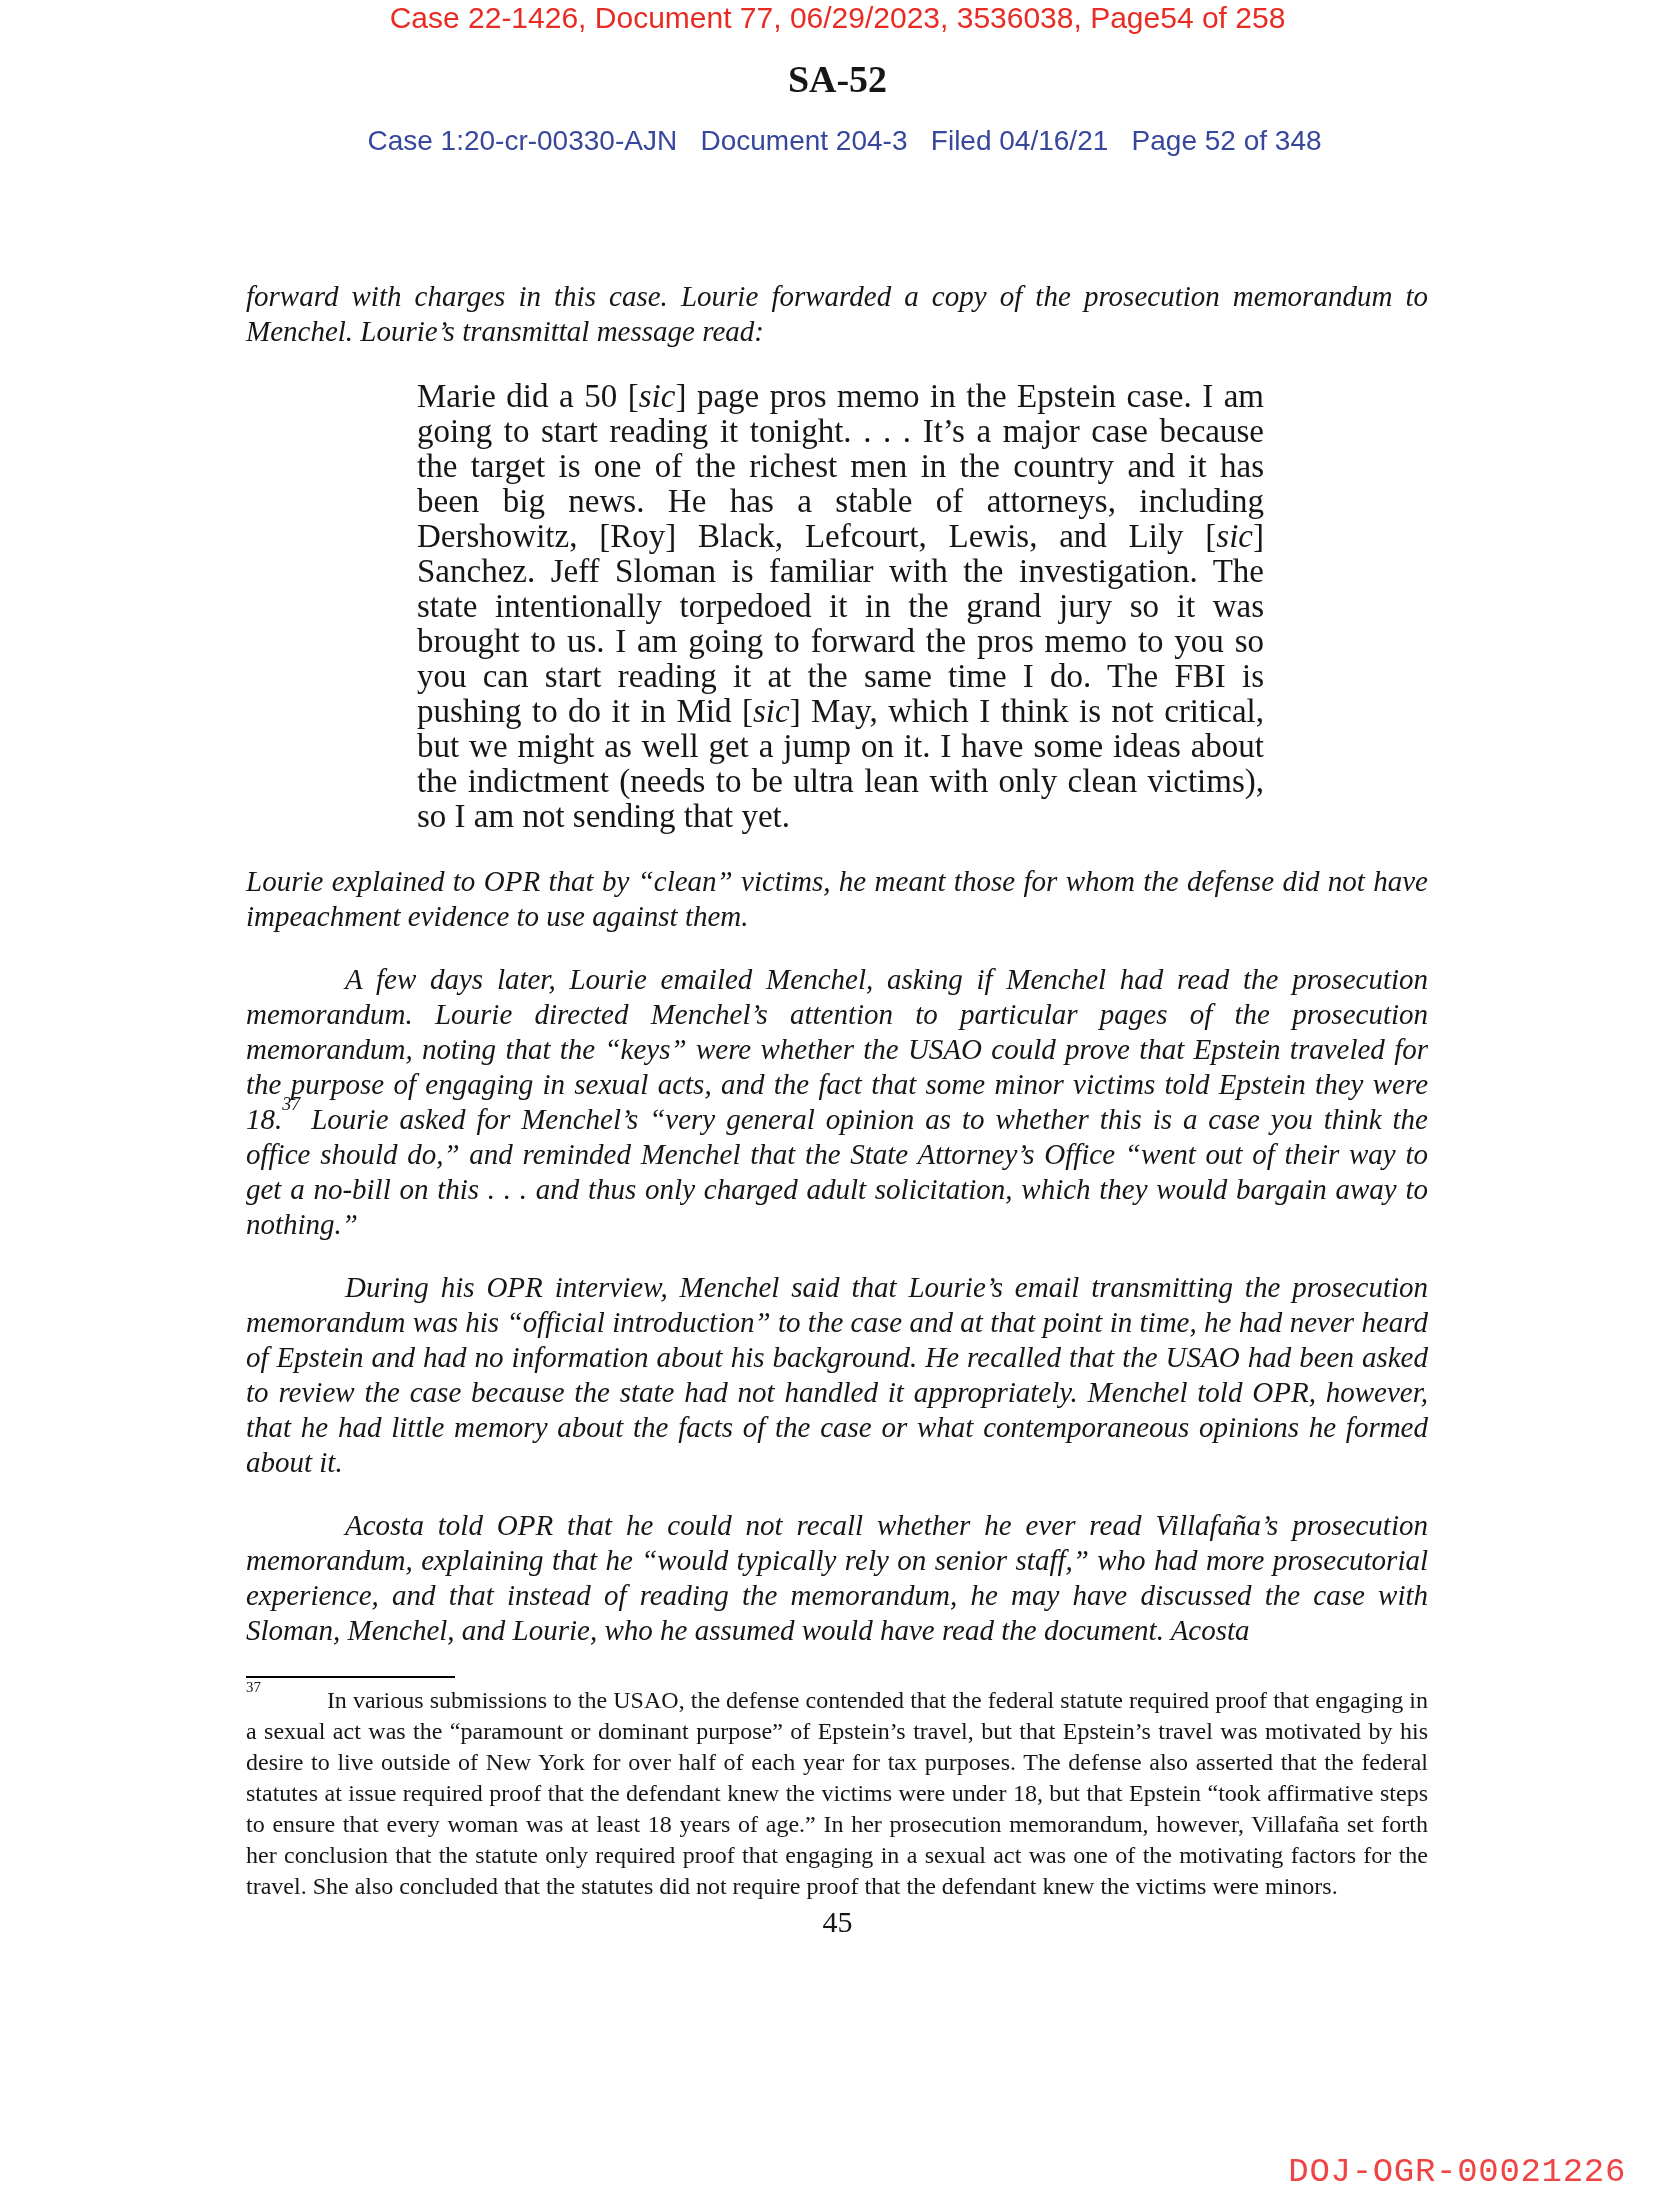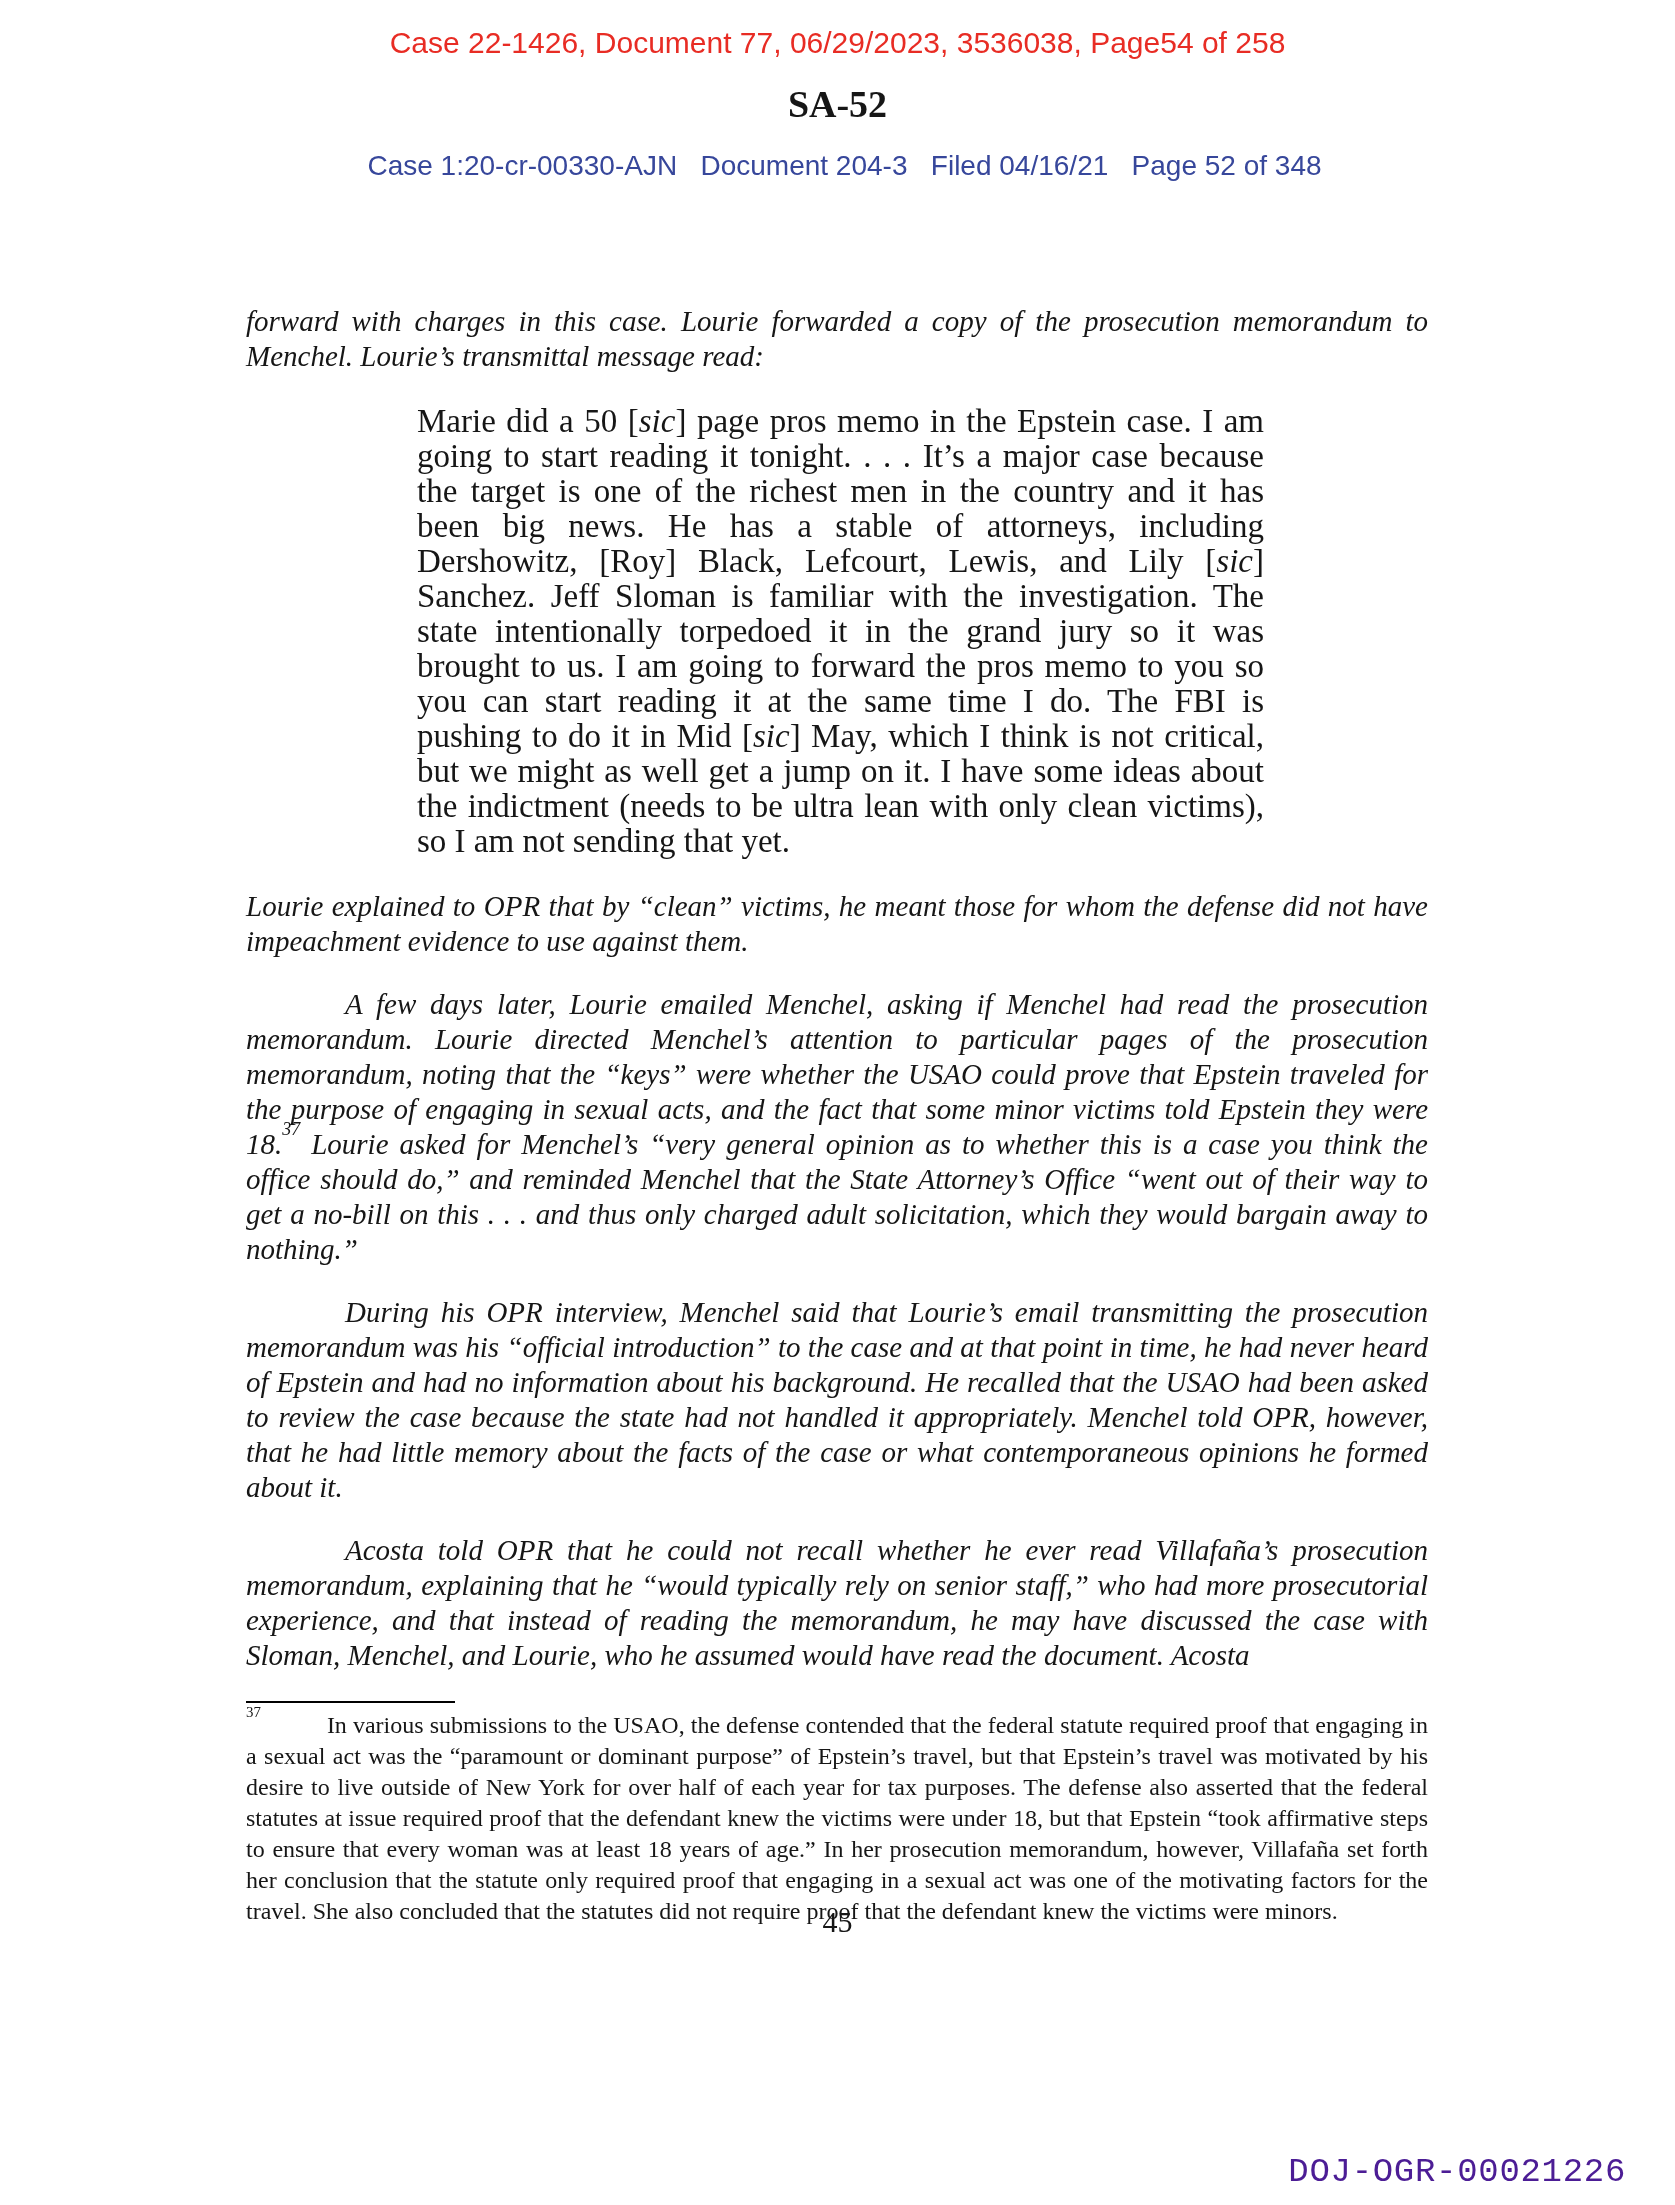--- a/index.html
+++ b/index.html
@@ -11,21 +11,21 @@
     font-family: "Liberation Serif", serif;
     color: #161616;
     overflow: hidden;
   }
   .stamp {
     font-family: "Liberation Sans", sans-serif;
     text-align: center;
     white-space: pre;
   }
   .stamp-red {
-    padding-top: 26px;
+    padding-top: 1px;
     font-size: 30px;
     line-height: 34px;
     color: var(--stamp-red, #e82c24);
   }
   .sa-label {
     text-align: center;
     font-size: 38px;
     line-height: 41px;
     font-weight: bold;
     margin-top: 24px;
@@ -79,21 +79,21 @@
     width: 100%;
     text-align: center;
     font-size: 30px;
   }
   .bates {
     position: absolute;
     top: 2153px;
     right: 49px;
     font-family: "Liberation Mono", monospace;
     font-size: 34px;
-    color: #4c1d95;
+    color: #ef4444;
     letter-spacing: 0.7px;
   }
 </style>
 </head>
 <body>
 
 <div class="page">
 
   <div class="stamp stamp-red">Case 22-1426, Document 77, 06/29/2023, 3536038, Page54 of 258</div>
 

